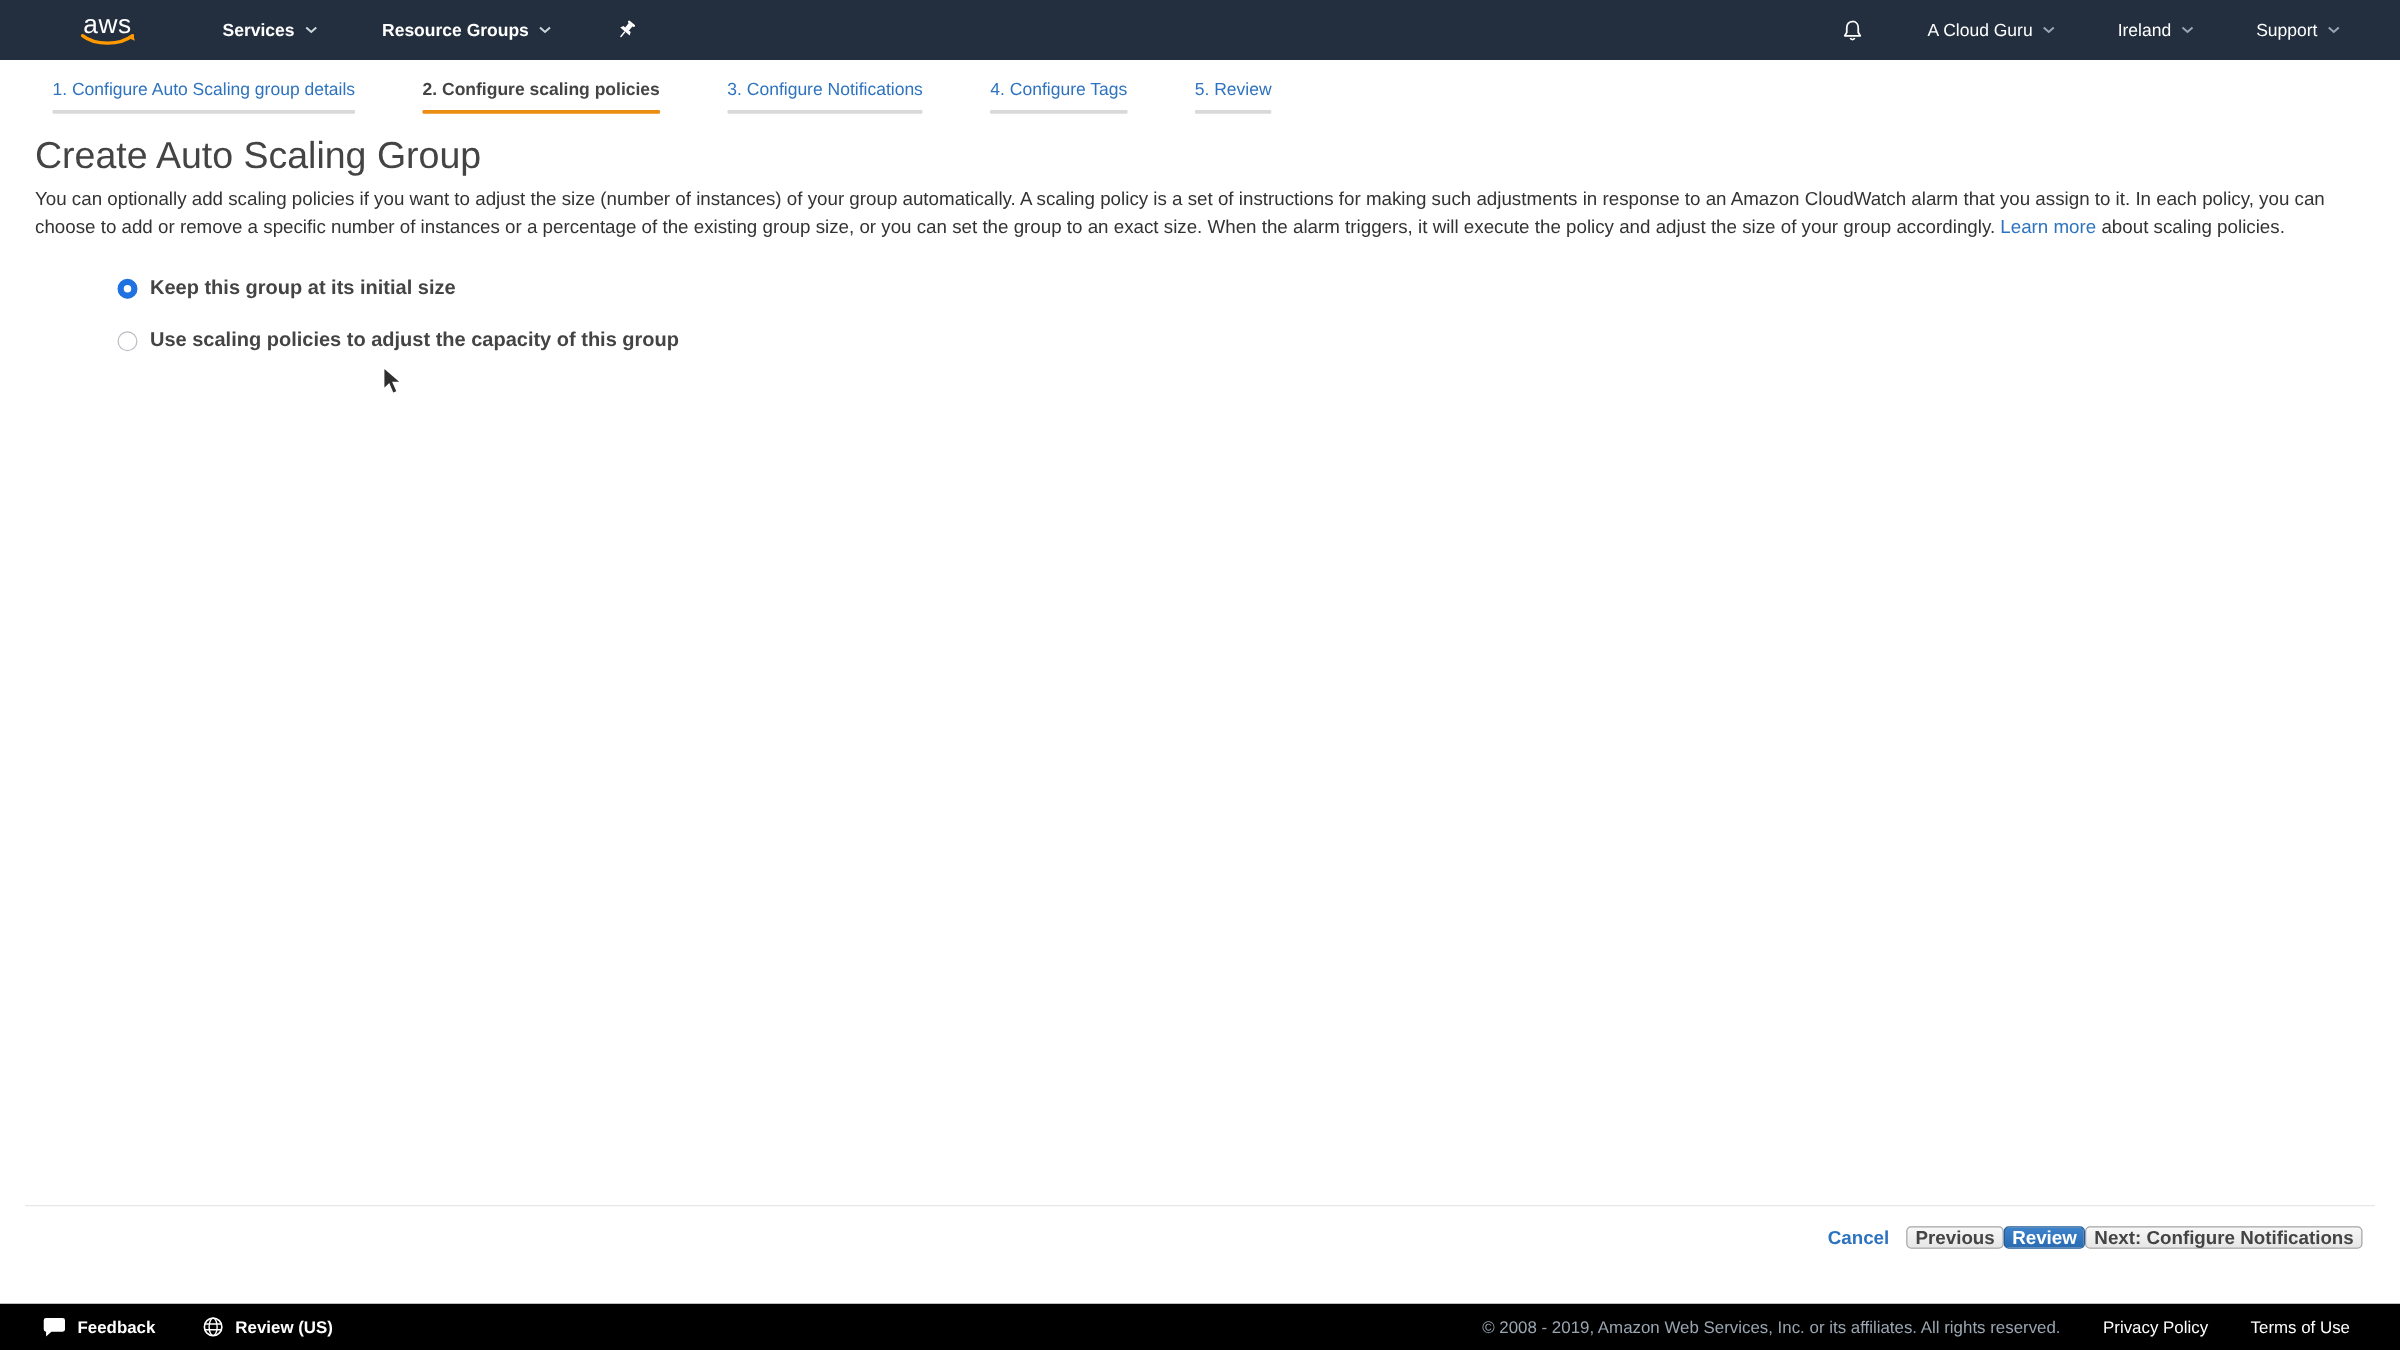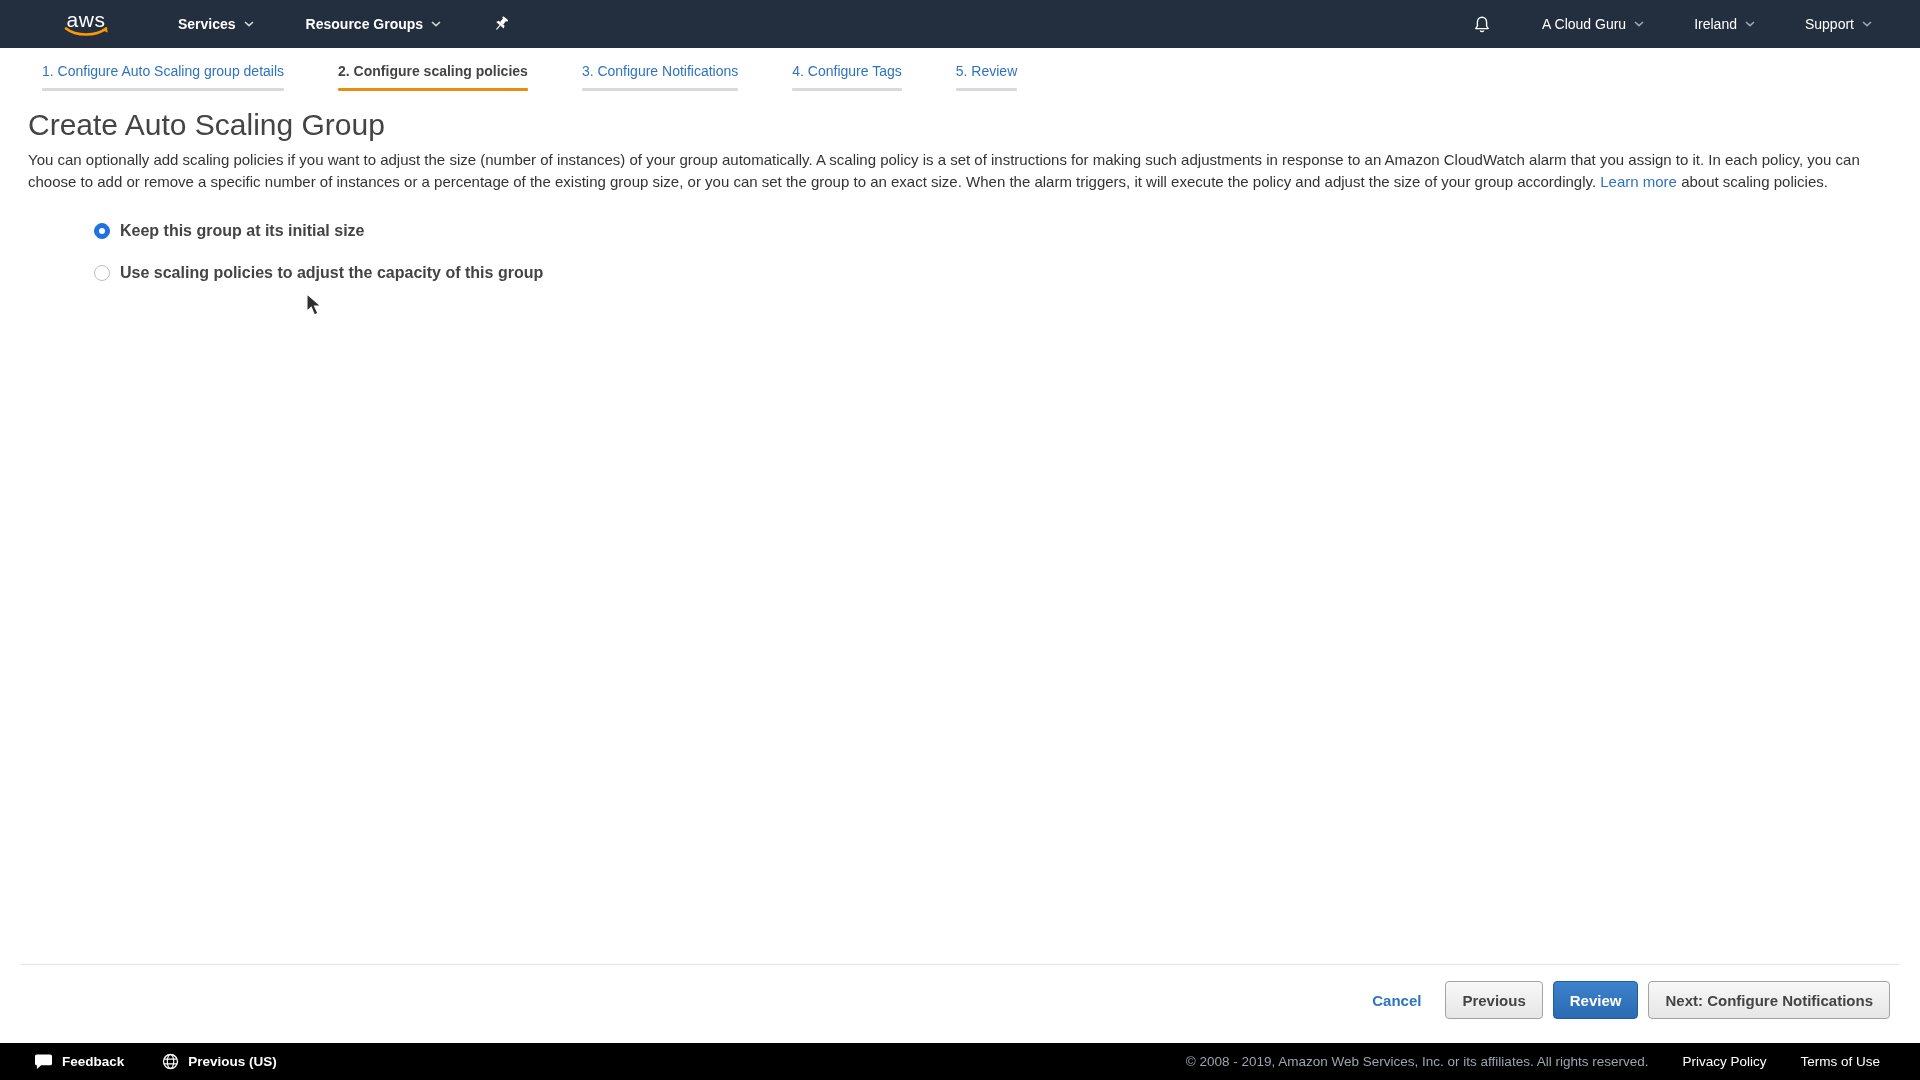--- a/index.html
+++ b/index.html
@@ -70,25 +70,25 @@
   }
   .option-label { font-size:16px; font-weight:700; color:#444; cursor:pointer; }
 
   
   .divider {
     position:absolute; left:20px; right:20px; top:964px;
     height:1px; background:#e7e7e7;
   }
   .actions {
     position:absolute; top:981px; right:30px;
-    display:flex; align-items:center; gap:10px;
+    display:flex; align-items:center; 
   }
   .cancel-link { color:#2e73bf; font-size:15px; font-weight:700; margin-right:14px; cursor:pointer; text-decoration:none; }
   .btn {
-    height:38px; padding:0 16px; border-radius:4px;
+    height:18px; padding:0 6px; border-radius:4px;
     font-family:"Liberation Sans", sans-serif;
     font-size:15px; font-weight:700; cursor:pointer;
     display:flex; align-items:center;
   }
   .btn-default {
     background:linear-gradient(#f8f8f8,#e6e6e6);
     border:1px solid #a3a3a3; color:#444;
   }
   .btn-primary {
     background:linear-gradient(#3d82cc,#2a6bb2);
@@ -226,21 +226,21 @@
         <path d="M3 1.5 h14 a2 2 0 0 1 2 2 v7.5 a2 2 0 0 1 -2 2 h-9.5 l-4.5 4 v-4 h0 a2 2 0 0 1 -2 -2 v-7.5 a2 2 0 0 1 2 -2 z" fill="#ffffff"></path>
       </svg>
       <span>Feedback</span>
     </div>
     <div class="footer-item">
       <svg width="17" height="17" viewBox="0 0 18 18">
         <circle cx="9" cy="9" r="7.4" stroke="#fff" stroke-width="1.4" fill="none"></circle>
         <ellipse cx="9" cy="9" rx="3.4" ry="7.4" stroke="#fff" stroke-width="1.2" fill="none"></ellipse>
         <path d="M2 6.5 h14 M2 11.5 h14" stroke="#fff" stroke-width="1.2" fill="none"></path>
       </svg>
-      <span>Previous (US)</span>
+      <span>Review (US)</span>
     </div>
   </div>
   <div class="footer-right">
     <span class="copyright">© 2008 - 2019, Amazon Web Services, Inc. or its affiliates. All rights reserved.</span>
     <a class="footer-link">Privacy Policy</a>
     <a class="footer-link">Terms of Use</a>
   </div>
 </div>
 
 <svg class="cursor" width="22" height="24" viewBox="0 0 15 17">

